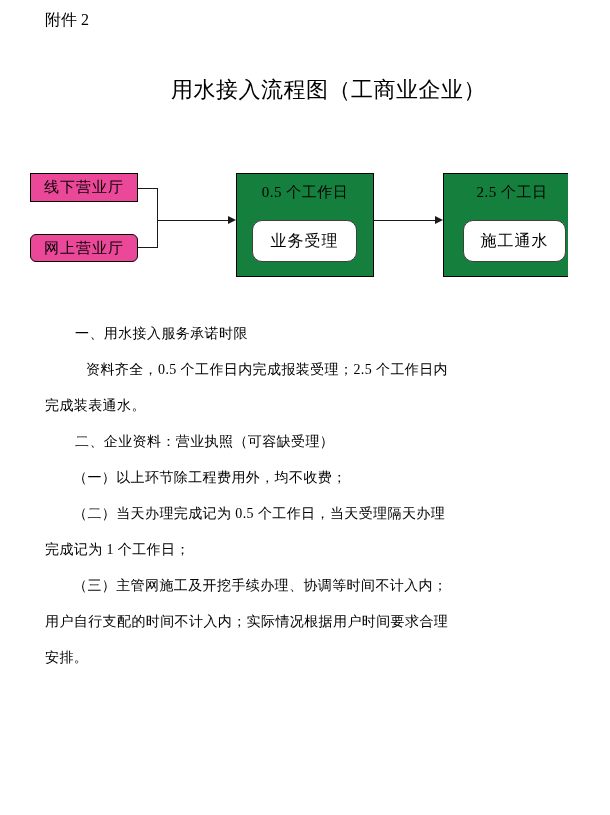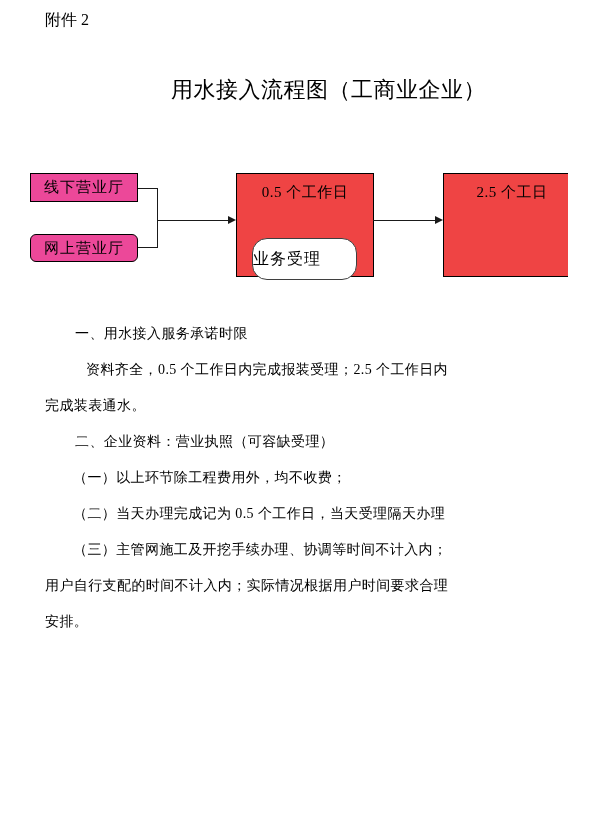--- a/index.html
+++ b/index.html
@@ -23,33 +23,33 @@
   
   .fc-box{
     position:absolute;border:1.4px solid #000;background:#ec4899;
     display:flex;align-items:center;justify-content:center;
     box-sizing:border-box;
   }
   .hall-box{font-size:15px;letter-spacing:1px;}
   .hall-1{left:30px;top:173px;width:108px;height:29px;}
   .hall-2{left:30px;top:234px;width:108px;height:28px;border-radius:6px;}
   .stage-box{
-    position:absolute;border:1.4px solid #000;background:#ef4444;
+    position:absolute;border:1.4px solid #000;background:#15803d;
     box-sizing:border-box;width:138px;height:104px;font-family:Liberation Serif, serif;
   }
   .stage-1{left:236px;top:173px;}
   .stage-2{left:443px;top:173px;}
   .duration{
     position:absolute;left:0;top:9px;width:100%;
     text-align:center;font-size:15px;letter-spacing:0.5px;white-space:nowrap;
   }
   .pill{
-    position:absolute;left:15px;top:64px;width:105px;height:42px;
-    border:1.4px solid #3f3f3f;border-radius:15px;background:#fff;
-    display:flex;align-items:center;
+    position:absolute;left:15px;top:46px;width:105px;height:42px;
+    border:1.4px solid #3f3f3f;border-radius:10px;background:#fff;
+    display:flex;align-items:center;justify-content:center;
     font-size:16px;letter-spacing:1px;box-sizing:border-box;
   }
   .stage-2 .pill{left:19px;width:103px;}
   .fc-line{position:absolute;background:#1a1a1a;}
   .l-h1{left:138px;top:188px;width:20px;height:1.4px;}
   .l-h2{left:138px;top:247px;width:20px;height:1.4px;}
   .l-v {left:157px;top:188px;width:1.4px;height:60px;}
   .l-a1{left:157px;top:220px;width:72px;height:1.4px;}
   .l-a2{left:373px;top:220px;width:62px;height:1.4px;}
   .arrow-head{
@@ -97,28 +97,32 @@
       <div class="pill">
         <span>业务受理</span>
       </div>
     </div>
 
     <div class="fc-line l-a2"></div>
     <div class="arrow-head ah-2"></div>
 
     <div class="stage-box stage-2">
       <div class="duration">2.5 个工日</div>
+      <div class="pill">
+        <span>施工通水</span>
+      </div>
     </div>
   </div>
 
   <div class="body-text">
     <div class="line ind-h">一、用水接入服务承诺时限</div>
     <div class="line ind-p">资料齐全，0.5 个工作日内完成报装受理；2.5 个工作日内</div>
     <div class="line">完成装表通水。</div>
     <div class="line ind-h">二、企业资料：营业执照（可容缺受理）</div>
     <div class="line ind-b">（一）以上环节除工程费用外，均不收费；</div>
     <div class="line ind-b">（二）当天办理完成记为 0.5 个工作日，当天受理隔天办理</div>
+    <div class="line">完成记为 1 个工作日；</div>
     <div class="line ind-b">（三）主管网施工及开挖手续办理、协调等时间不计入内；</div>
     <div class="line">用户自行支配的时间不计入内；实际情况根据用户时间要求合理</div>
     <div class="line">安排。</div>
   </div>
 
 </div>
 
 </body></html>

